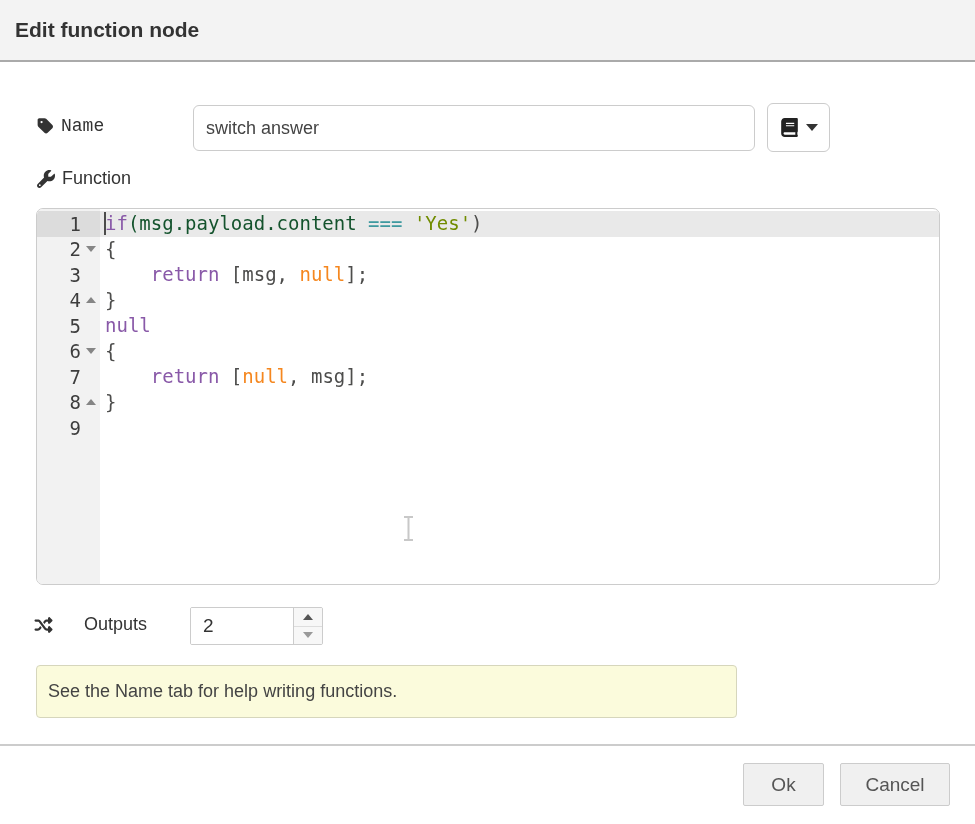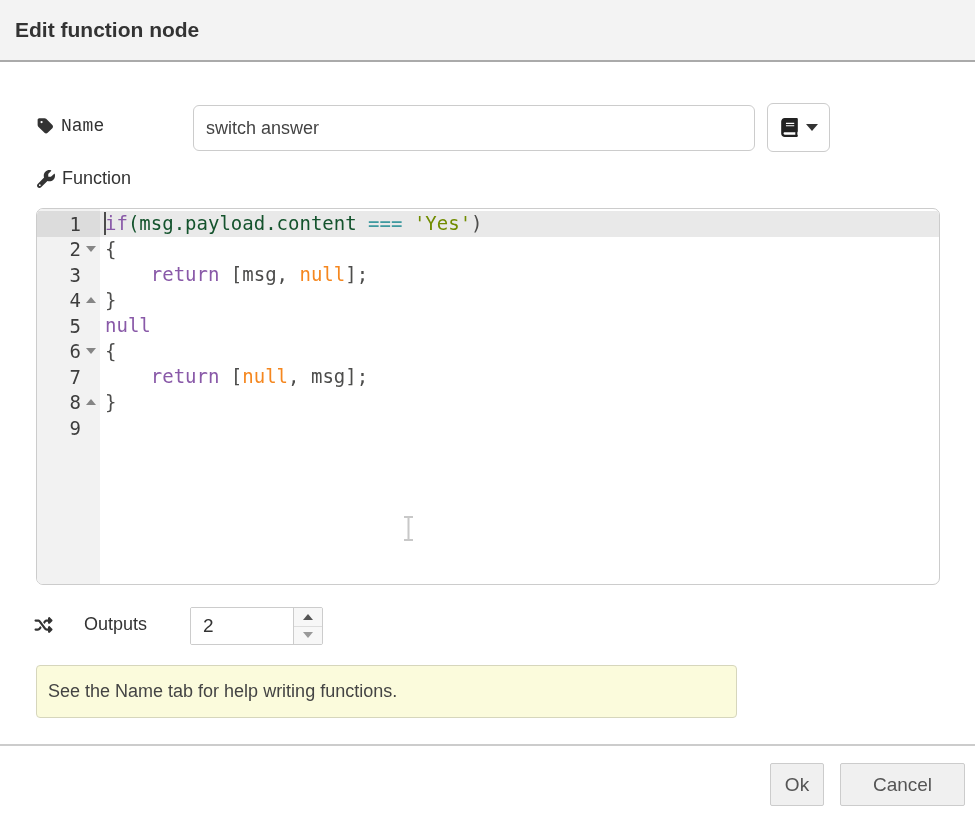--- a/index.html
+++ b/index.html
@@ -116,22 +116,22 @@
   }
 
   
   .footer-divider { position:absolute; left:0; top:744px; width:975px; border-top:2px solid #ccc; }
   .btn {
     position:absolute; top:763px; height:43px; background:#f0f0f0;
     border:1px solid #ccc; border-radius:2px; color:#555; font-size:19px;
     font-family:"Liberation Sans", sans-serif;
     display:flex; align-items:center; justify-content:center; cursor:pointer;
   }
-  #ok-button { left:770px; width:54px; }
-  #cancel-button { left:840px; width:125px; }
+  #ok-button { left:743px; width:81px; }
+  #cancel-button { left:840px; width:110px; }
 </style>
 </head>
 <body>
 
 <div class="screen">
 
   <div class="dlg-header">
     <span class="dlg-title">Edit function node</span>
   </div>
 

